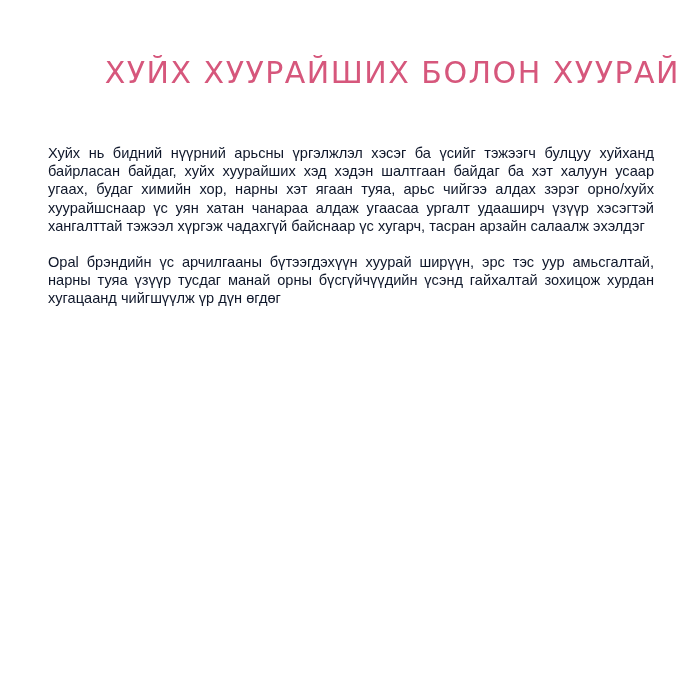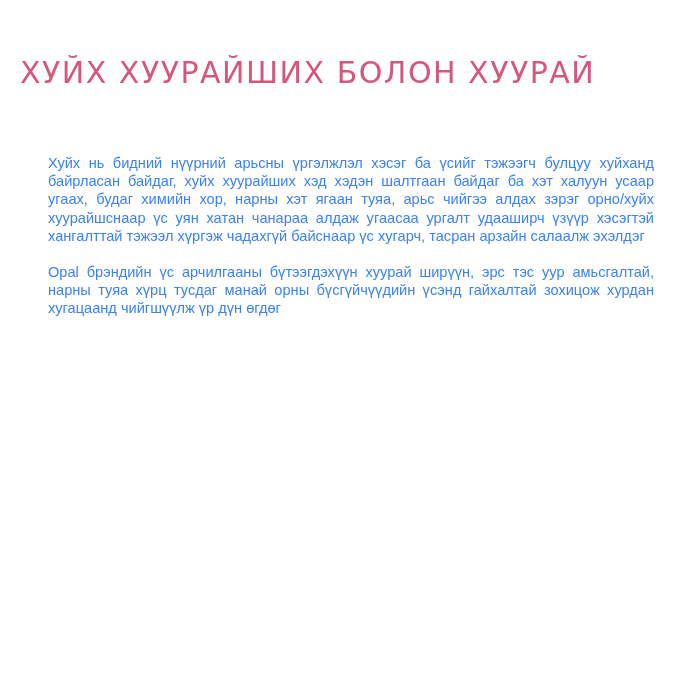--- a/index.html
+++ b/index.html
@@ -1,49 +1,49 @@
 <!DOCTYPE html>
 <html><head>
   <meta charset="utf-8">
   <style>
     html, body { margin: 0; padding: 0; background: #ffffff; }
     body { width: 700px; height: 700px; overflow: hidden; position: relative; }
     .page { position: absolute; left: 0; top: 0; width: 700px; height: 700px; background: #fff; }
     .title {
       position: absolute; left: 20px; top: 56px; width: 660px;
-      text-align: left;
+      text-align: right;
       font-family: "DejaVu Sans", sans-serif;
       font-size: 30px; line-height: 34px;
       letter-spacing: 1.5px;
       font-weight: normal;
       color: #d6577c;
     }
     .body {
-      position: absolute; left: 48px; top: 154px; width: 606px;
+      position: absolute; left: 48px; top: 144px; width: 606px;
       font-family: "Liberation Sans", sans-serif;
       font-size: 14.6px; line-height: 18.2px;
-      color: #3b82f6;
+      color: #0f172a;
       text-align: justify;
     }
     .para { margin: 0 0 18px 0; }
     .line { display: block; margin: 0; }
   </style>
 </head>
 <body>
 
 <div class="page">
   <h1 class="title" style="margin:0;">
     <span class="line">ХУЙХ ХУУРАЙШИХ БОЛОН ХУУРАЙ</span>
   </h1>
 
   <div class="body">
     <p class="para">
       <span class="line">Хуйх нь бидний нүүрний арьсны үргэлжлэл хэсэг ба үсийг тэжээгч булцуу хуйханд байрласан байдаг, хуйх хуурайших хэд хэдэн шалтгаан байдаг ба хэт халуун усаар угаах, будаг химийн хор, нарны хэт ягаан туяа, арьс чийгээ алдах зэрэг орно/хуйх хуурайшснаар үс уян хатан чанараа алдаж угаасаа ургалт удааширч үзүүр хэсэгтэй хангалттай тэжээл хүргэж чадахгүй байснаар үс хугарч, тасран арзайн салаалж эхэлдэг</span>
     </p>
     <p class="para">
     </p>
     <p class="para">
-      <span class="line">Opal брэндийн үс арчилгааны бүтээгдэхүүн хуурай ширүүн, эрс тэс уур амьсгалтай, нарны туяа хүрц тусдаг манай орны бүсгүйчүүдийн үсэнд гайхалтай зохицож хурдан хугацаанд чийгшүүлж үр дүн өгдөг</span>
+      <span class="line">Opal брэндийн үс арчилгааны бүтээгдэхүүн хуурай ширүүн, эрс тэс уур амьсгалтай, нарны туяа үзүүр тусдаг манай орны бүсгүйчүүдийн үсэнд гайхалтай зохицож хурдан хугацаанд чийгшүүлж үр дүн өгдөг</span>
     </p>
     <p class="para">
     </p>
   </div>
 </div>
 
 </body></html>

